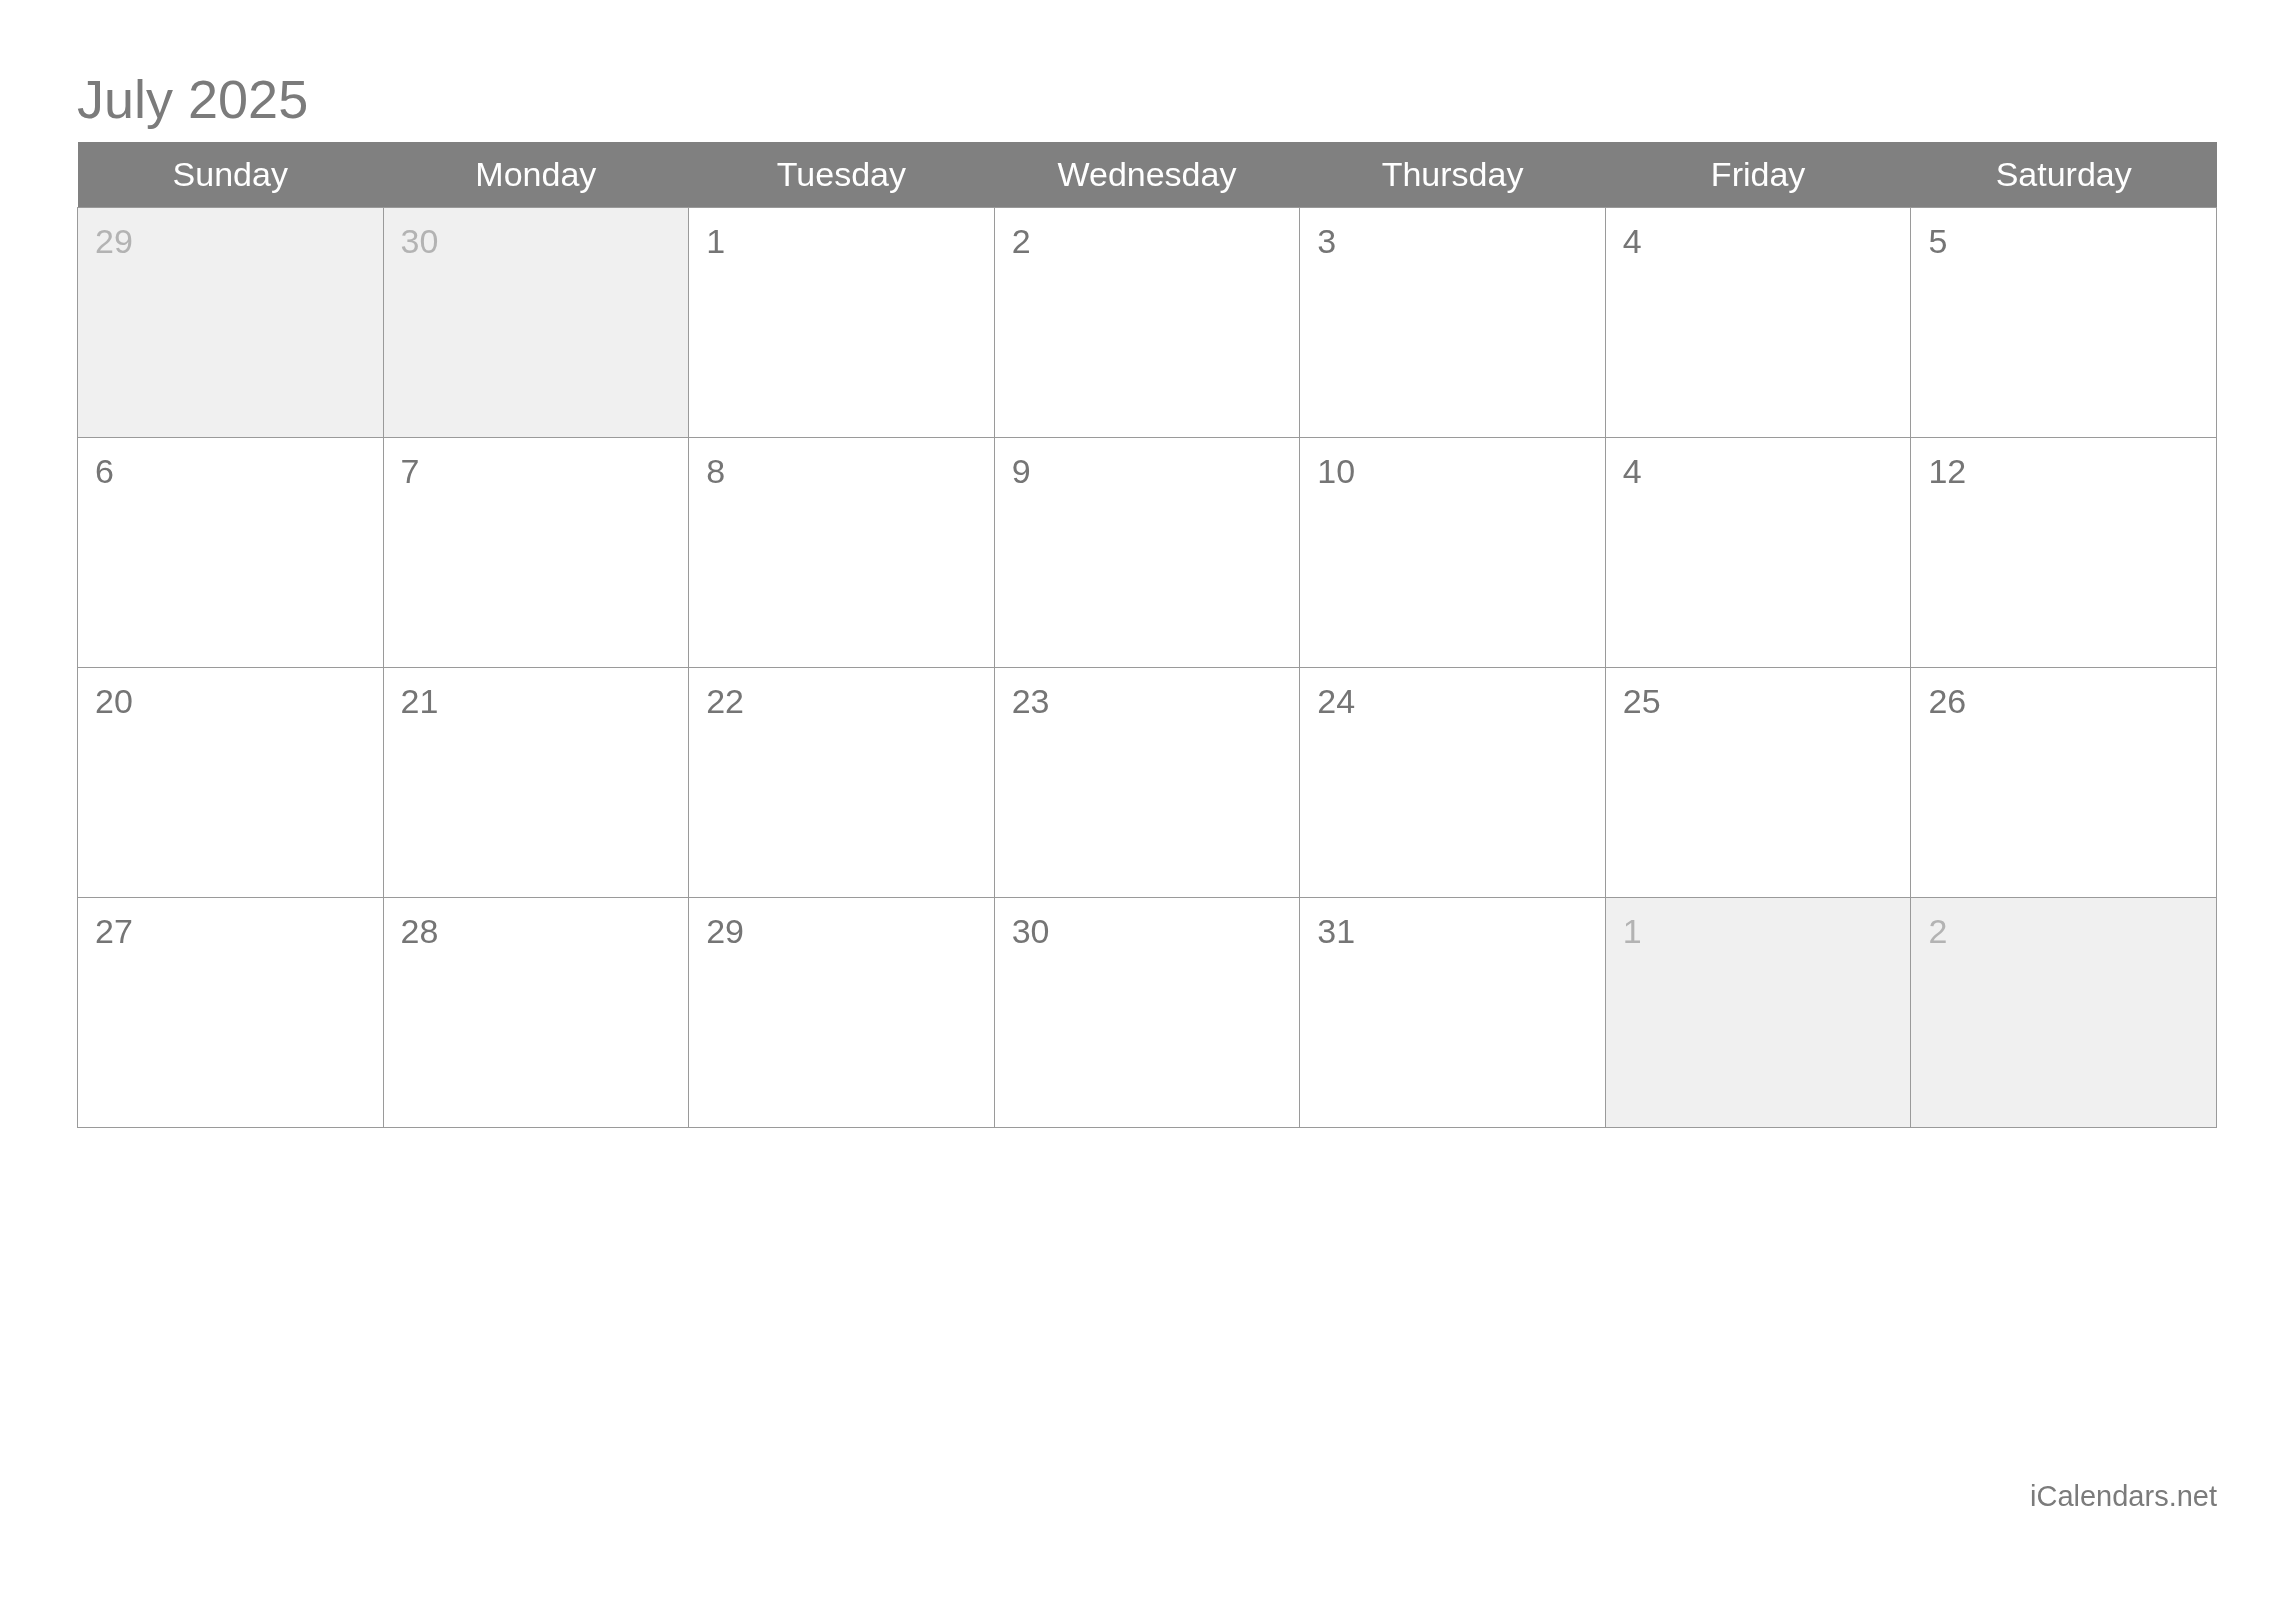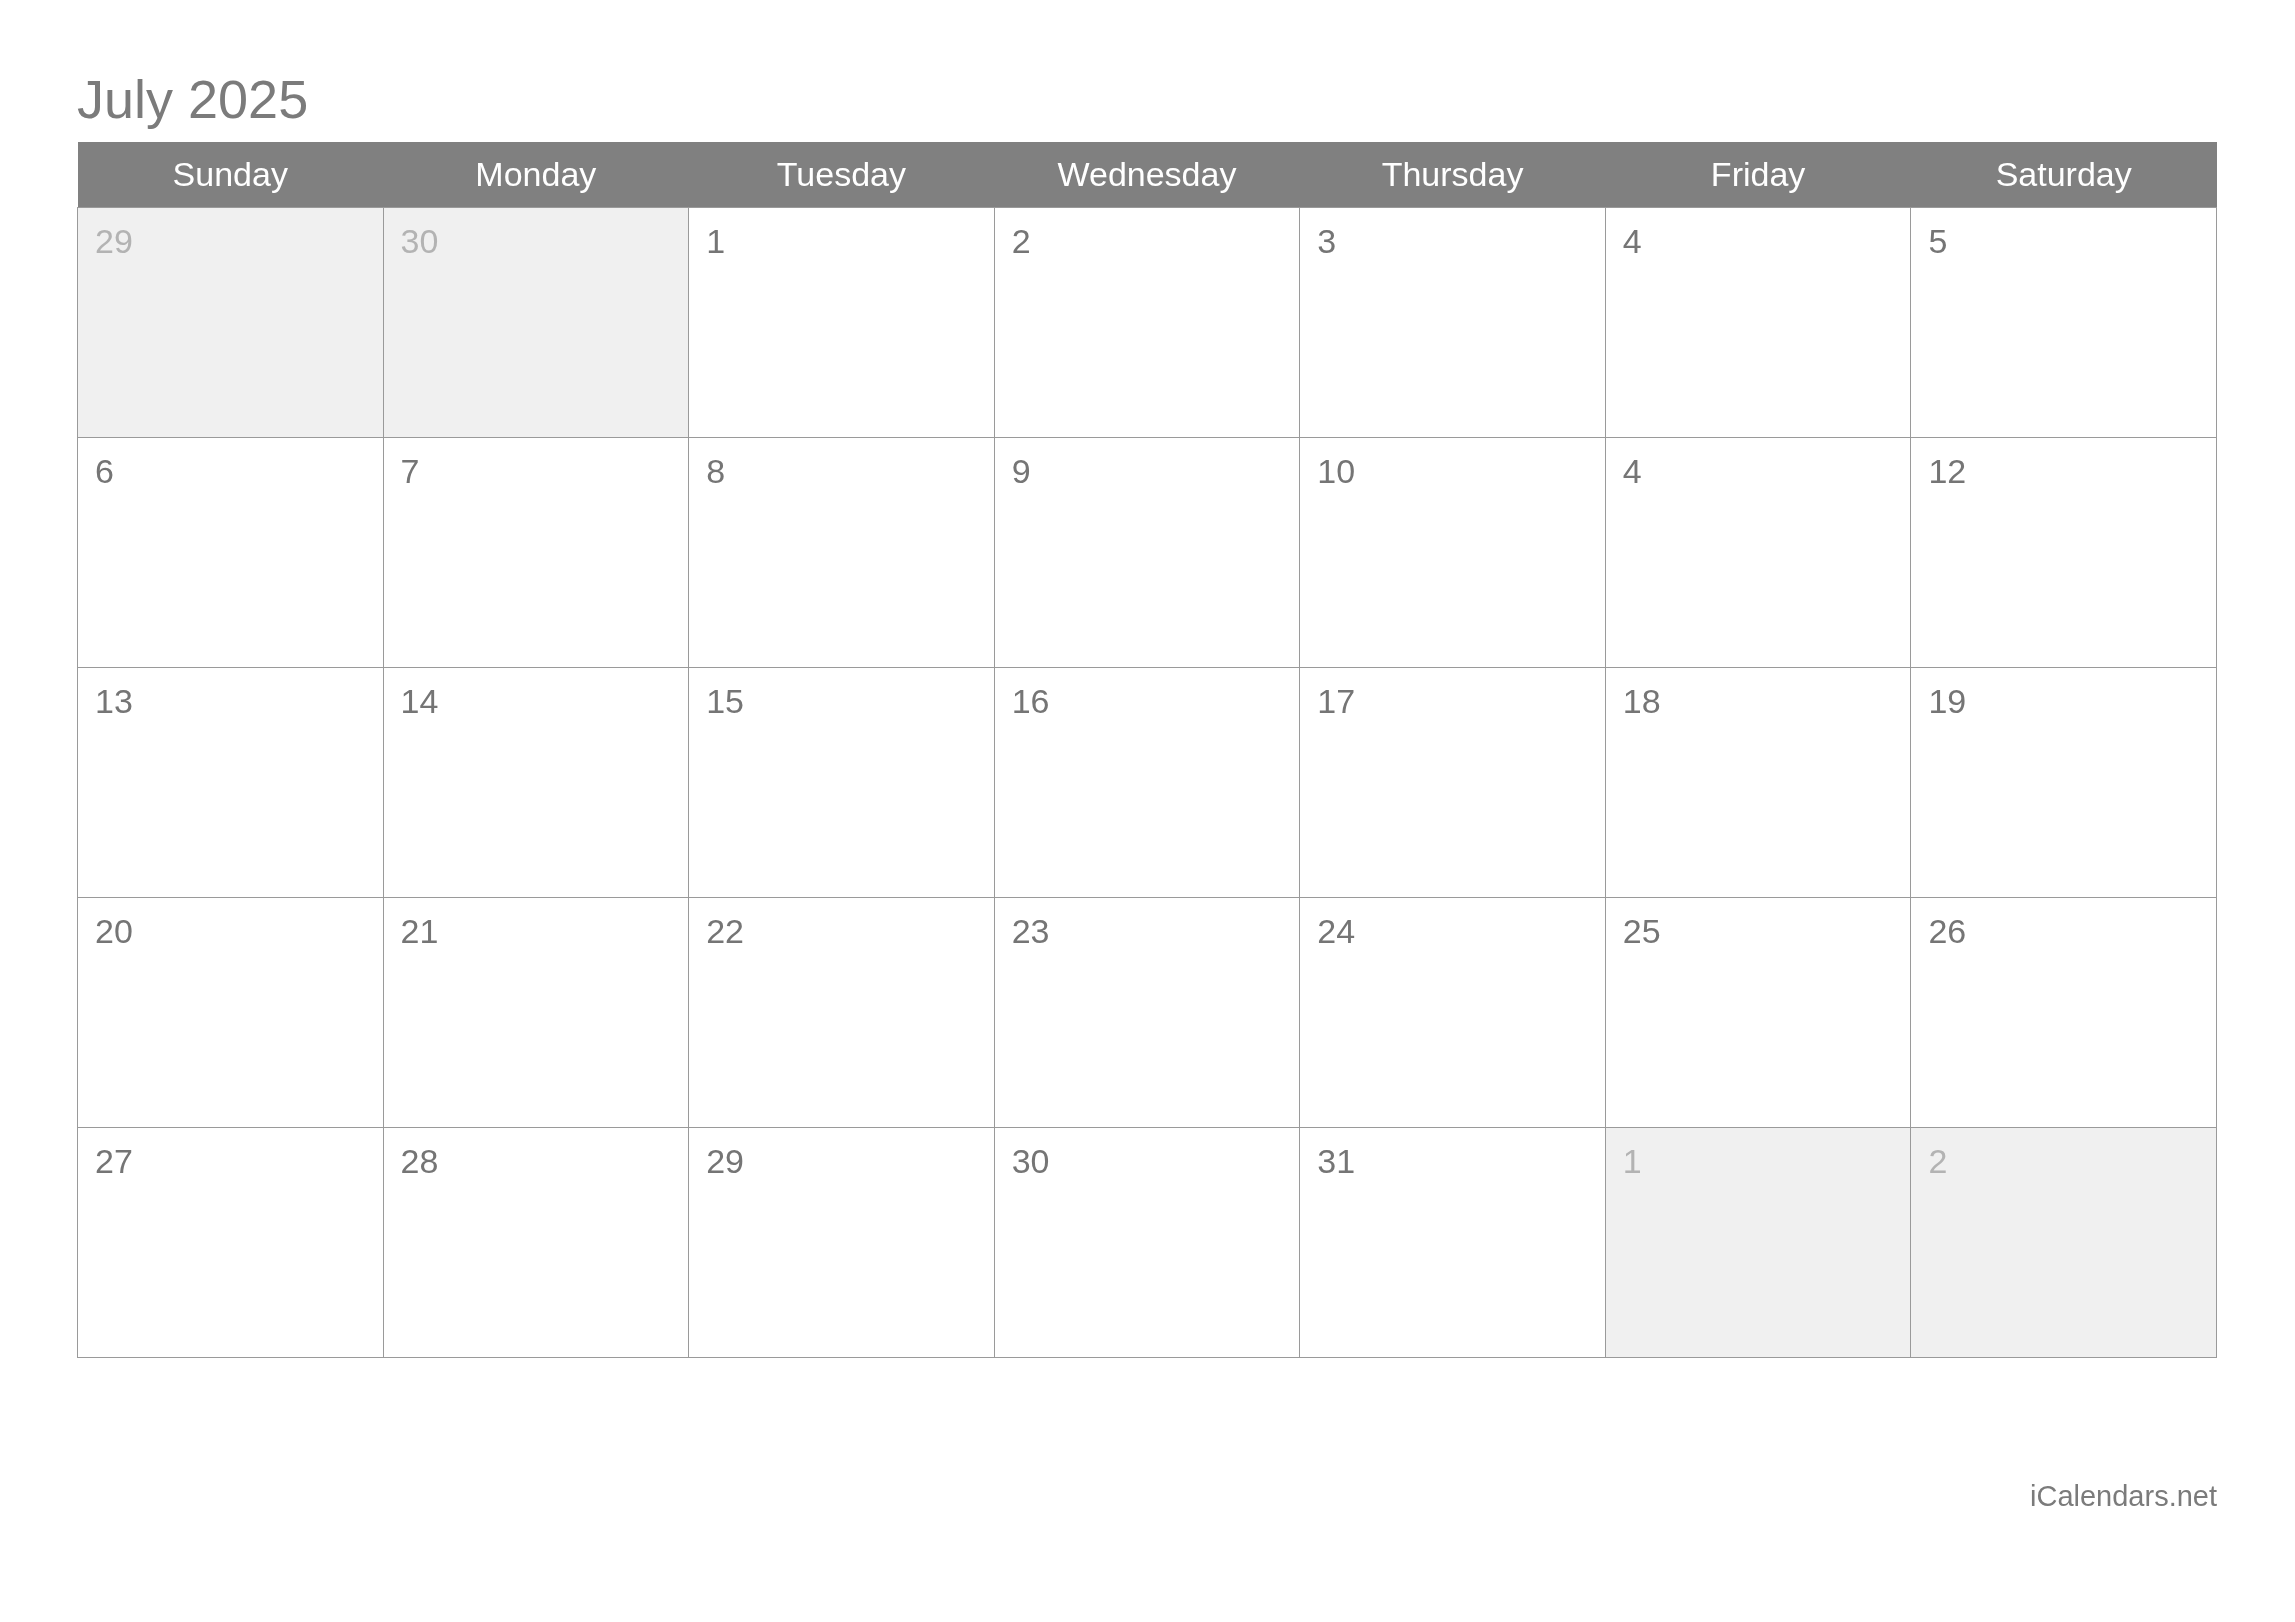--- a/index.html
+++ b/index.html
@@ -157,43 +157,20 @@
             <span class="daynum">10</span>
           </td>
         <td>
             <span class="daynum">4</span>
           </td>
         <td>
             <span class="daynum">12</span>
           </td>
       </tr>
 
-      <tr class="week-row">
-        <td>
-            <span class="daynum">13</span>
-          </td>
-        <td>
-            <span class="daynum">14</span>
-          </td>
-        <td>
-            <span class="daynum">15</span>
-          </td>
-        <td>
-            <span class="daynum">16</span>
-          </td>
-        <td>
-            <span class="daynum">17</span>
-          </td>
-        <td>
-            <span class="daynum">18</span>
-          </td>
-        <td>
-            <span class="daynum">19</span>
-          </td>
-      </tr>
 
       <tr class="week-row">
         <td>
             <span class="daynum">20</span>
           </td>
         <td>
             <span class="daynum">21</span>
           </td>
         <td>
             <span class="daynum">22</span>

